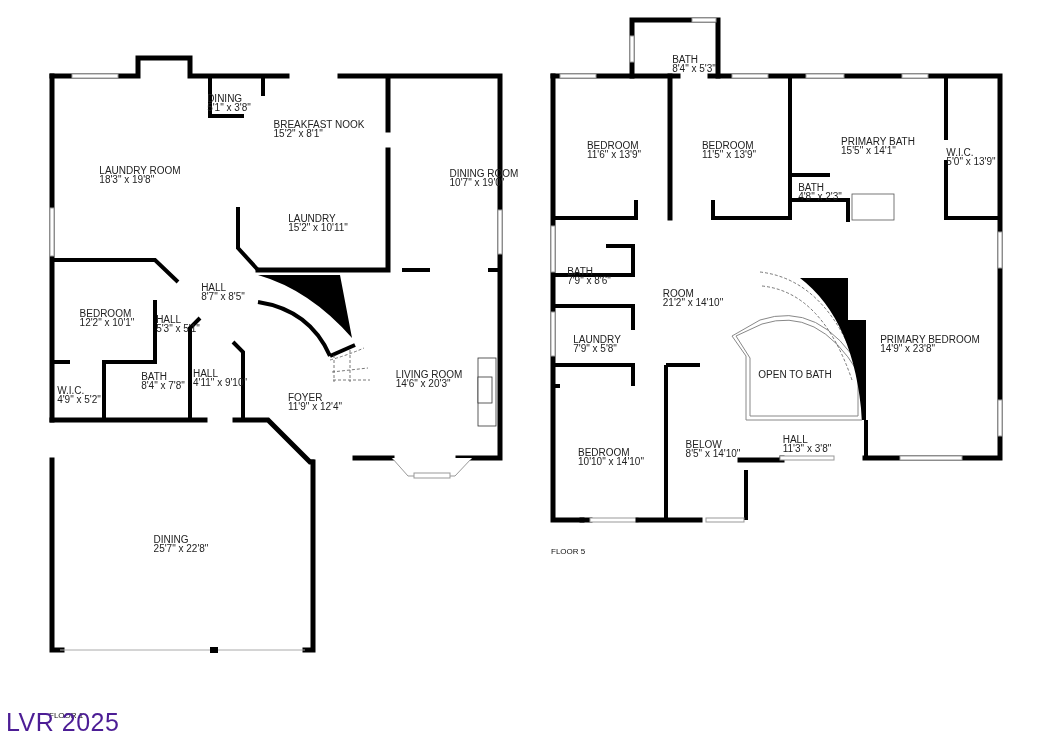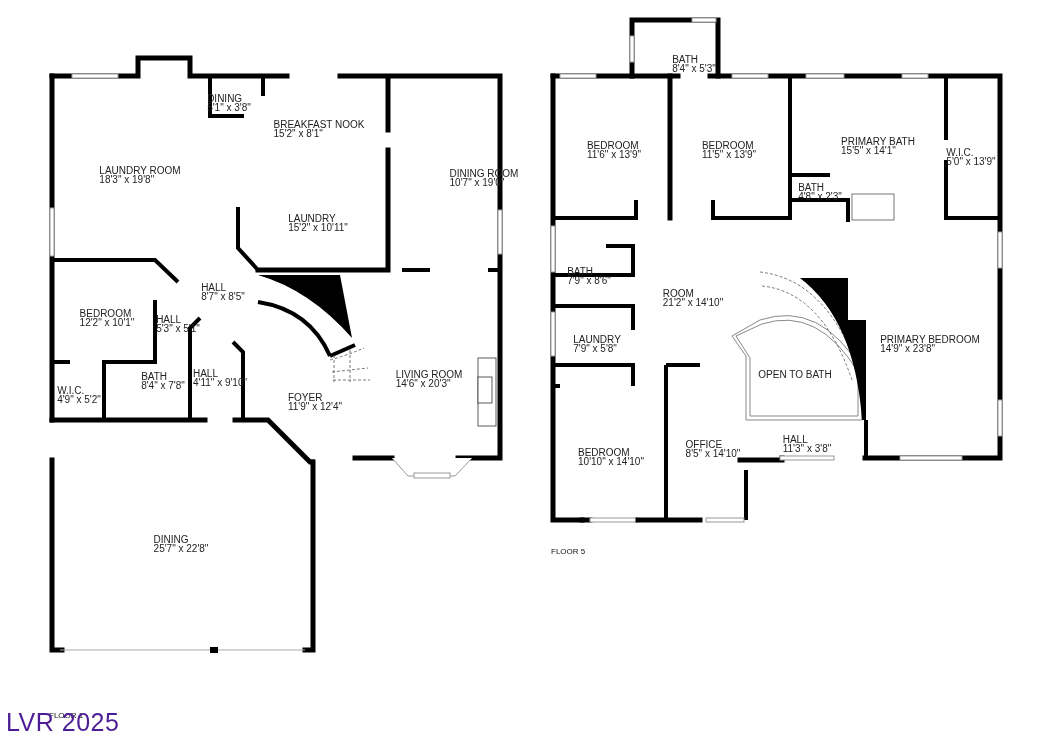--- a/index.html
+++ b/index.html
@@ -148,17 +148,17 @@
 <div class="lbl" style="left:729px;top:141px;"><span>BEDROOM</span><span class="dim">11'5" x 13'9"</span></div>
 <div class="lbl" style="left:878px;top:137px;"><span>PRIMARY BATH</span><span class="dim">15'5" x 14'1"</span></div>
 <div class="lbl" style="left:971px;top:148px;"><span>W.I.C.</span><span class="dim">5'0" x 13'9"</span></div>
 <div class="lbl" style="left:820px;top:183px;"><span>BATH</span><span class="dim">4'8" x 2'3"</span></div>
 <div class="lbl" style="left:589px;top:267px;"><span>BATH</span><span class="dim">7'9" x 8'6"</span></div>
 <div class="lbl" style="left:693px;top:289px;"><span>ROOM</span><span class="dim">21'2" x 14'10"</span></div>
 <div class="lbl" style="left:597px;top:335px;"><span>LAUNDRY</span><span class="dim">7'9" x 5'8"</span></div>
 <div class="lbl" style="left:795px;top:370px;"><span>OPEN TO BATH</span></div>
 <div class="lbl" style="left:930px;top:335px;"><span>PRIMARY BEDROOM</span><span class="dim">14'9" x 23'8"</span></div>
 <div class="lbl" style="left:611px;top:448px;"><span>BEDROOM</span><span class="dim">10'10" x 14'10"</span></div>
-<div class="lbl" style="left:713px;top:440px;"><span>OFFICE</span><span class="dim">8'5" x 14'10"</span></div>
+<div class="lbl" style="left:713px;top:440px;"><span>BELOW</span><span class="dim">8'5" x 14'10"</span></div>
 <div class="lbl" style="left:807px;top:435px;"><span>HALL</span><span class="dim">11'3" x 3'8"</span></div>
 <div class="floor-label" style="left:551px;top:547px;">FLOOR 5</div>
 
 <div class="watermark">LVR 2025</div>
 
 </body></html>

